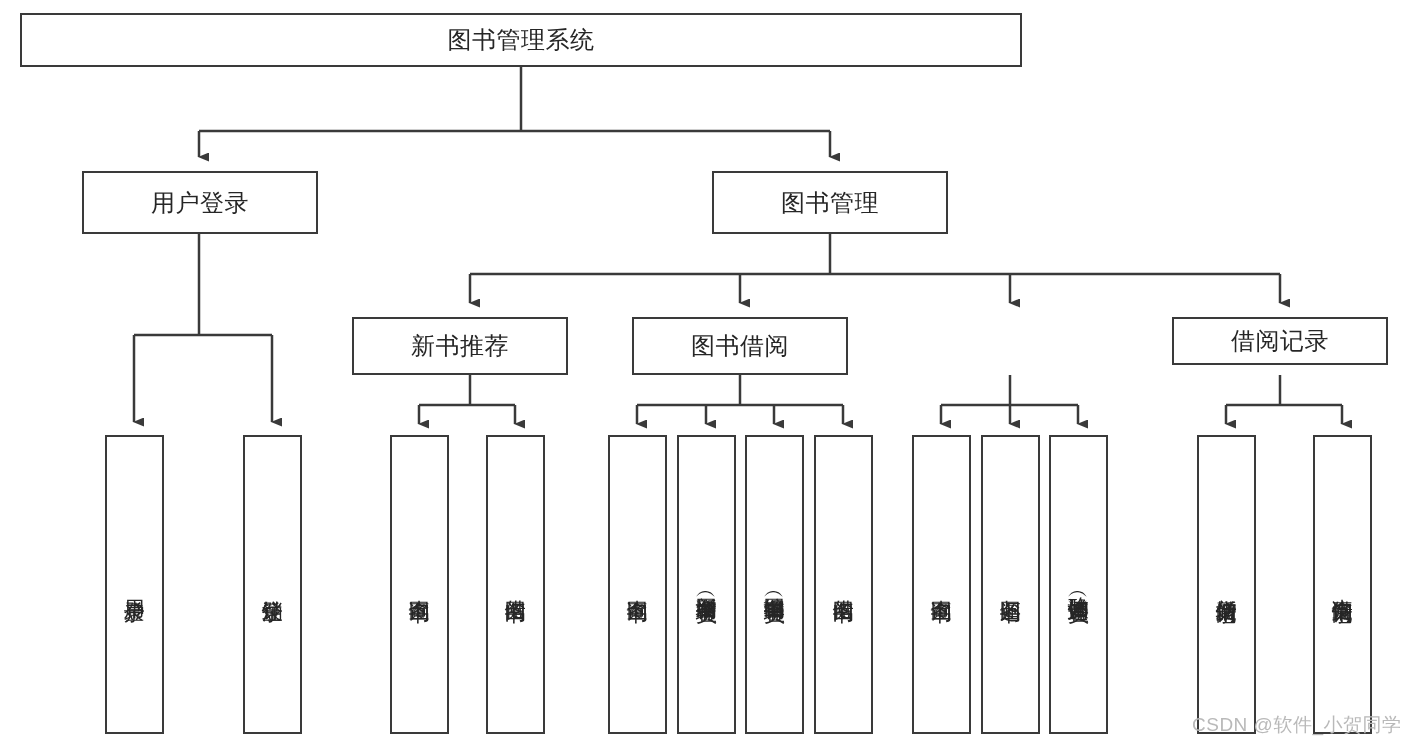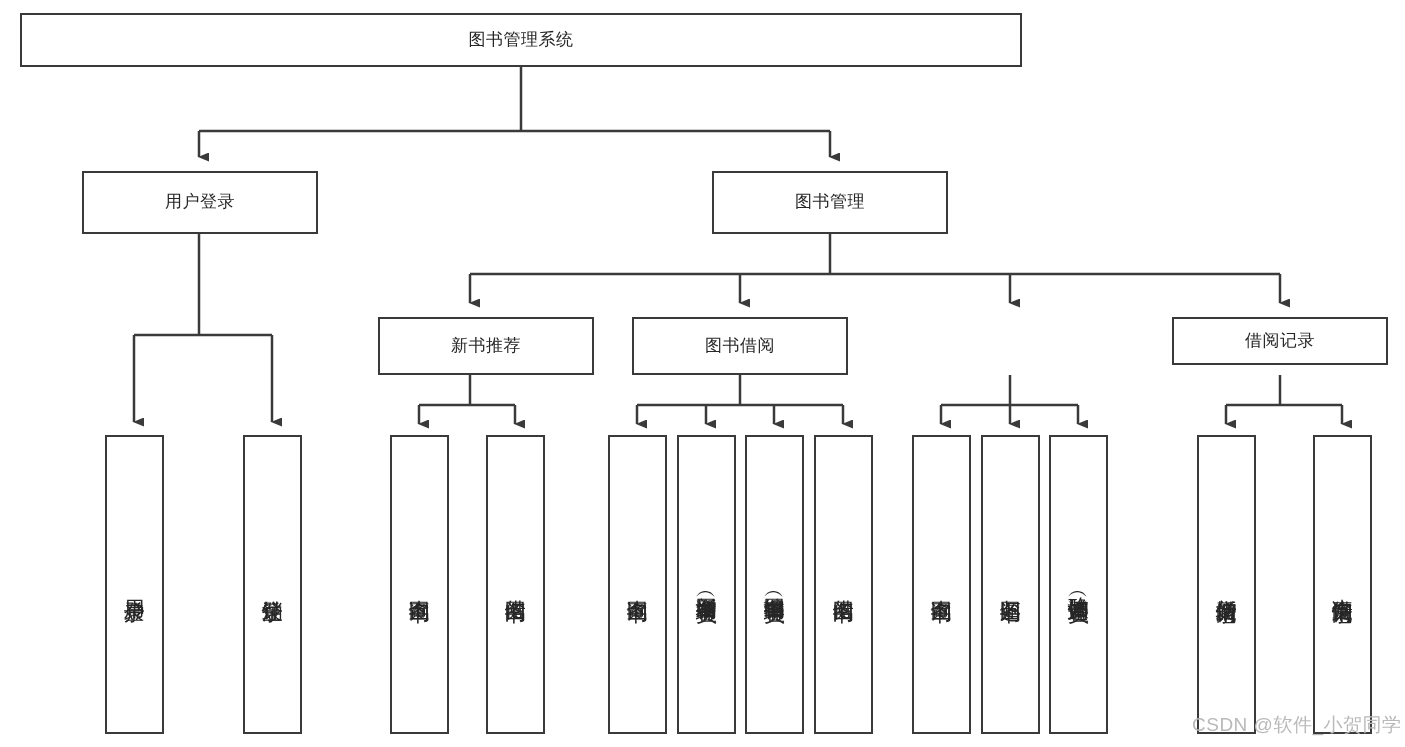--- a/index.html
+++ b/index.html
@@ -29,21 +29,21 @@
     box-sizing: border-box;
     background: #ffffff;
     border: 2.5px solid #3a3a3a;
     display: flex;
     align-items: center;
     justify-content: center;
     z-index: 5;
   }
   .node-label {
     color: #262626;
-    font-size: 17px;
+    font-size: 24px;
     line-height: 1.08;
     white-space: nowrap;
     letter-spacing: 0.5px;
   }
   
   .node.vertical {
     align-items: center;
     justify-content: center;
   }
   .node.vertical .node-label {
@@ -126,21 +126,21 @@
   </div>
 
   <div class="node" style="left:82px; top:171px; width:236px; height:63px;">
     <span class="node-label">用户登录</span>
   </div>
 
   <div class="node" style="left:712px; top:171px; width:236px; height:63px;">
     <span class="node-label">图书管理</span>
   </div>
 
-  <div class="node" style="left:378px; top:317px; width:216px; height:58px;">
+  <div class="node" style="left:352px; top:317px; width:216px; height:58px;">
     <span class="node-label">新书推荐</span>
   </div>
 
   <div class="node" style="left:632px; top:317px; width:216px; height:58px;">
     <span class="node-label">图书借阅</span>
   </div>
 
 
   <div class="node" style="left:1172px; top:317px; width:216px; height:48px;">
     <span class="node-label">借阅记录</span>

